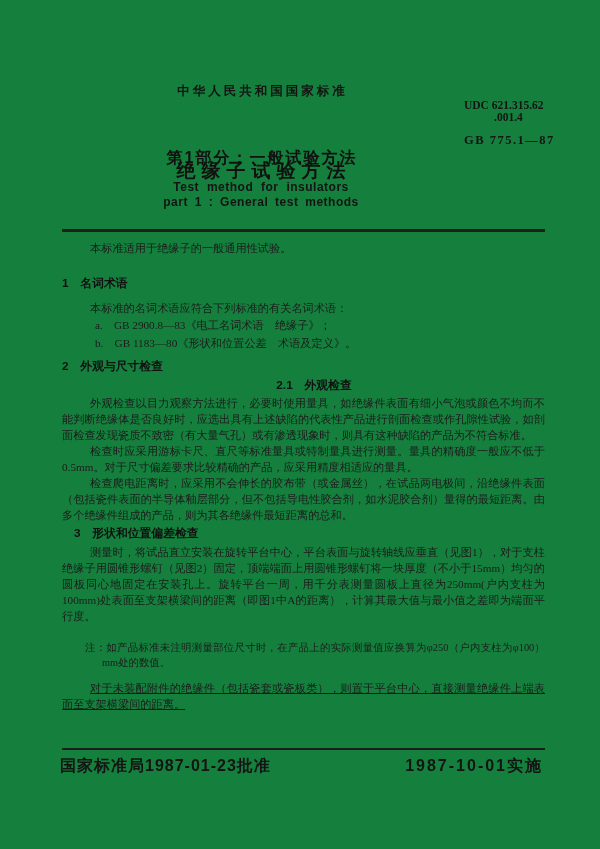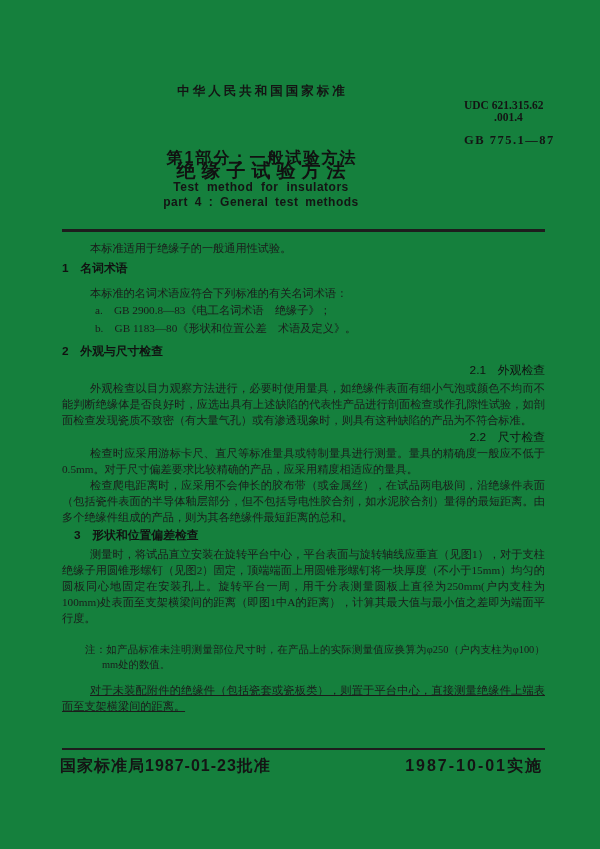--- a/index.html
+++ b/index.html
@@ -72,23 +72,23 @@
   }
   .para{margin:0;text-indent:28px;}
   .h1{
     font-family:"Liberation Sans", sans-serif;
     font-weight:bold;font-size:11.8px;
     margin:6px 0 3px;color:#111;
     text-align:left;
   }
   .h2{
     font-family:"Liberation Sans", sans-serif;
-    font-weight:normal;font-size:11.8px;
+    font-weight:bold;font-size:11.8px;
     padding-left:21px;margin:3px 0 2px;color:#111;
-    text-align:right;
+    text-align:center;
   }
   .li{padding-left:33px;line-height:18px;text-align:left;}
   .note{
     font-size:10.4px;line-height:15px;
     padding-left:40px;text-indent:-17px;margin-top:16px;
   }
   
   .footer-rule{
     position:absolute;top:748px;left:62px;width:483px;height:2px;
     background:#1d1d1d;
@@ -111,38 +111,37 @@
   <div class="udc-block">
     <div>UDC 621.315.62</div>
     <div class="udc-line2">.001.4</div>
   </div>
 
   <div class="std-code">GB 775.1—87</div>
 
   <div class="title-cn">绝缘子试验方法</div>
   <div class="subtitle-cn">第1部分：一般试验方法</div>
   <div class="title-en">Test method for insulators</div>
-  <div class="subtitle-en">part 4 : General test methods</div>
+  <div class="subtitle-en">part 1 : General test methods</div>
 
   <div class="rule"></div>
 
   <div class="body">
     <p class="para">本标准适用于绝缘子的一般通用性试验。</p>
 
-    <div class="h1" style="margin:4px 0 9px;">1　名词术语</div>
+    <div class="h1" style="margin:19px 0 9px;">1　名词术语</div>
 
     <p class="para">本标准的名词术语应符合下列标准的有关名词术语：</p>
     <div class="li">a.　GB 2900.8—83《电工名词术语　绝缘子》；</div>
     <div class="li">b.　GB 1183—80《形状和位置公差　术语及定义》。</div>
 
     <div class="h1">2　外观与尺寸检查</div>
     <div class="h2">2.1　外观检查</div>
     <p class="para">外观检查以目力观察方法进行，必要时使用量具，如绝缘件表面有细小气泡或颜色不均而不能判断绝缘体是否良好时，应选出具有上述缺陷的代表性产品进行剖面检查或作孔隙性试验，如剖面检查发现瓷质不致密（有大量气孔）或有渗透现象时，则具有这种缺陷的产品为不符合标准。</p>
 
-    <div class="h2" style="margin:1px 0 0;">2.2　尺寸检查</div>
     <p class="para">检查时应采用游标卡尺、直尺等标准量具或特制量具进行测量。量具的精确度一般应不低于0.5mm。对于尺寸偏差要求比较精确的产品，应采用精度相适应的量具。</p>
     <p class="para">检查爬电距离时，应采用不会伸长的胶布带（或金属丝），在试品两电极间，沿绝缘件表面（包括瓷件表面的半导体釉层部分，但不包括导电性胶合剂，如水泥胶合剂）量得的最短距离。由多个绝缘件组成的产品，则为其各绝缘件最短距离的总和。</p>
 
     <div class="h1" style="margin:2px 12px 3px;">3　形状和位置偏差检查</div>
     <p class="para">测量时，将试品直立安装在旋转平台中心，平台表面与旋转轴线应垂直（见图1），对于支柱绝缘子用圆锥形螺钉（见图2）固定，顶端端面上用圆锥形螺钉将一块厚度（不小于15mm）均匀的圆板同心地固定在安装孔上。旋转平台一周，用千分表测量圆板上直径为250mm(户内支柱为100mm)处表面至支架横梁间的距离（即图1中A的距离），计算其最大值与最小值之差即为端面平行度。</p>
     <div class="note">注：如产品标准未注明测量部位尺寸时，在产品上的实际测量值应换算为φ250（户内支柱为φ100）mm处的数值。</div>
     <p class="para" style="margin-top:10px;text-decoration:underline;">对于未装配附件的绝缘件（包括瓷套或瓷板类），则置于平台中心，直接测量绝缘件上端表面至支架横梁间的距离。</p>
   </div>
 
   <div class="footer-rule"></div>

